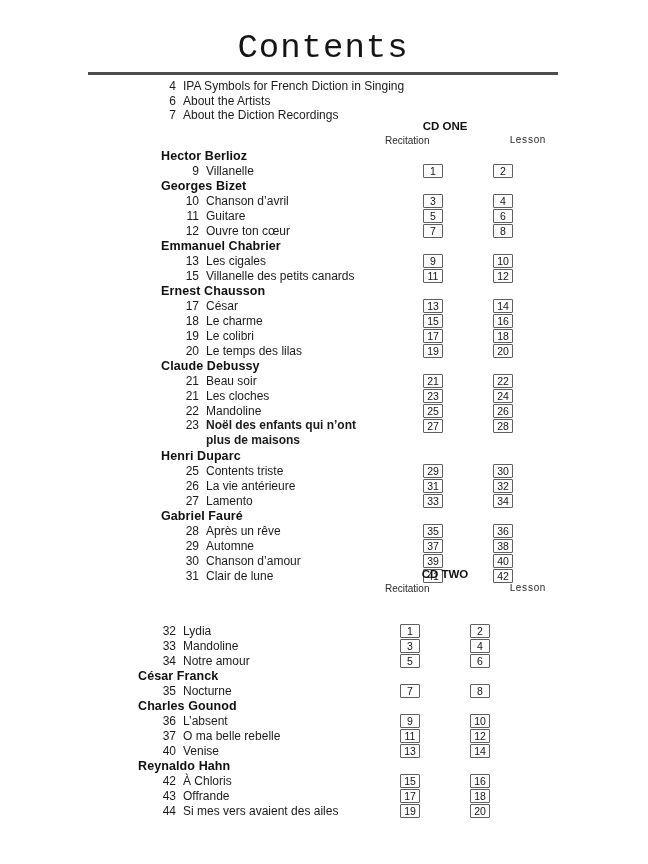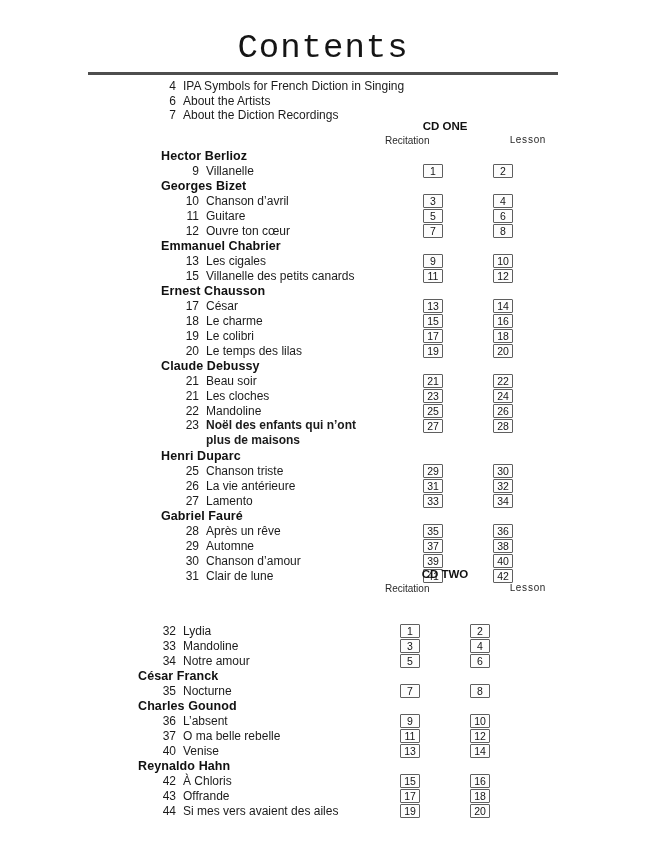--- a/index.html
+++ b/index.html
@@ -290,21 +290,21 @@
       </div>
       <div class="lesson-cell">
         <span class="track-box">28</span>
       </div>
     </div>
     <div class="row composer-row">
       <div class="composer-name">Henri Duparc</div>
     </div>
     <div class="row">
       <div class="page-num">25</div>
-      <div class="song-title">Chanson triste</div>
+      <div class="song-title">Contents triste</div>
       <div class="recit-cell">
         <span class="track-box">29</span>
       </div>
       <div class="lesson-cell">
         <span class="track-box">30</span>
       </div>
     </div>
     <div class="row">
       <div class="page-num">26</div>
       <div class="song-title">La vie antérieure</div>

